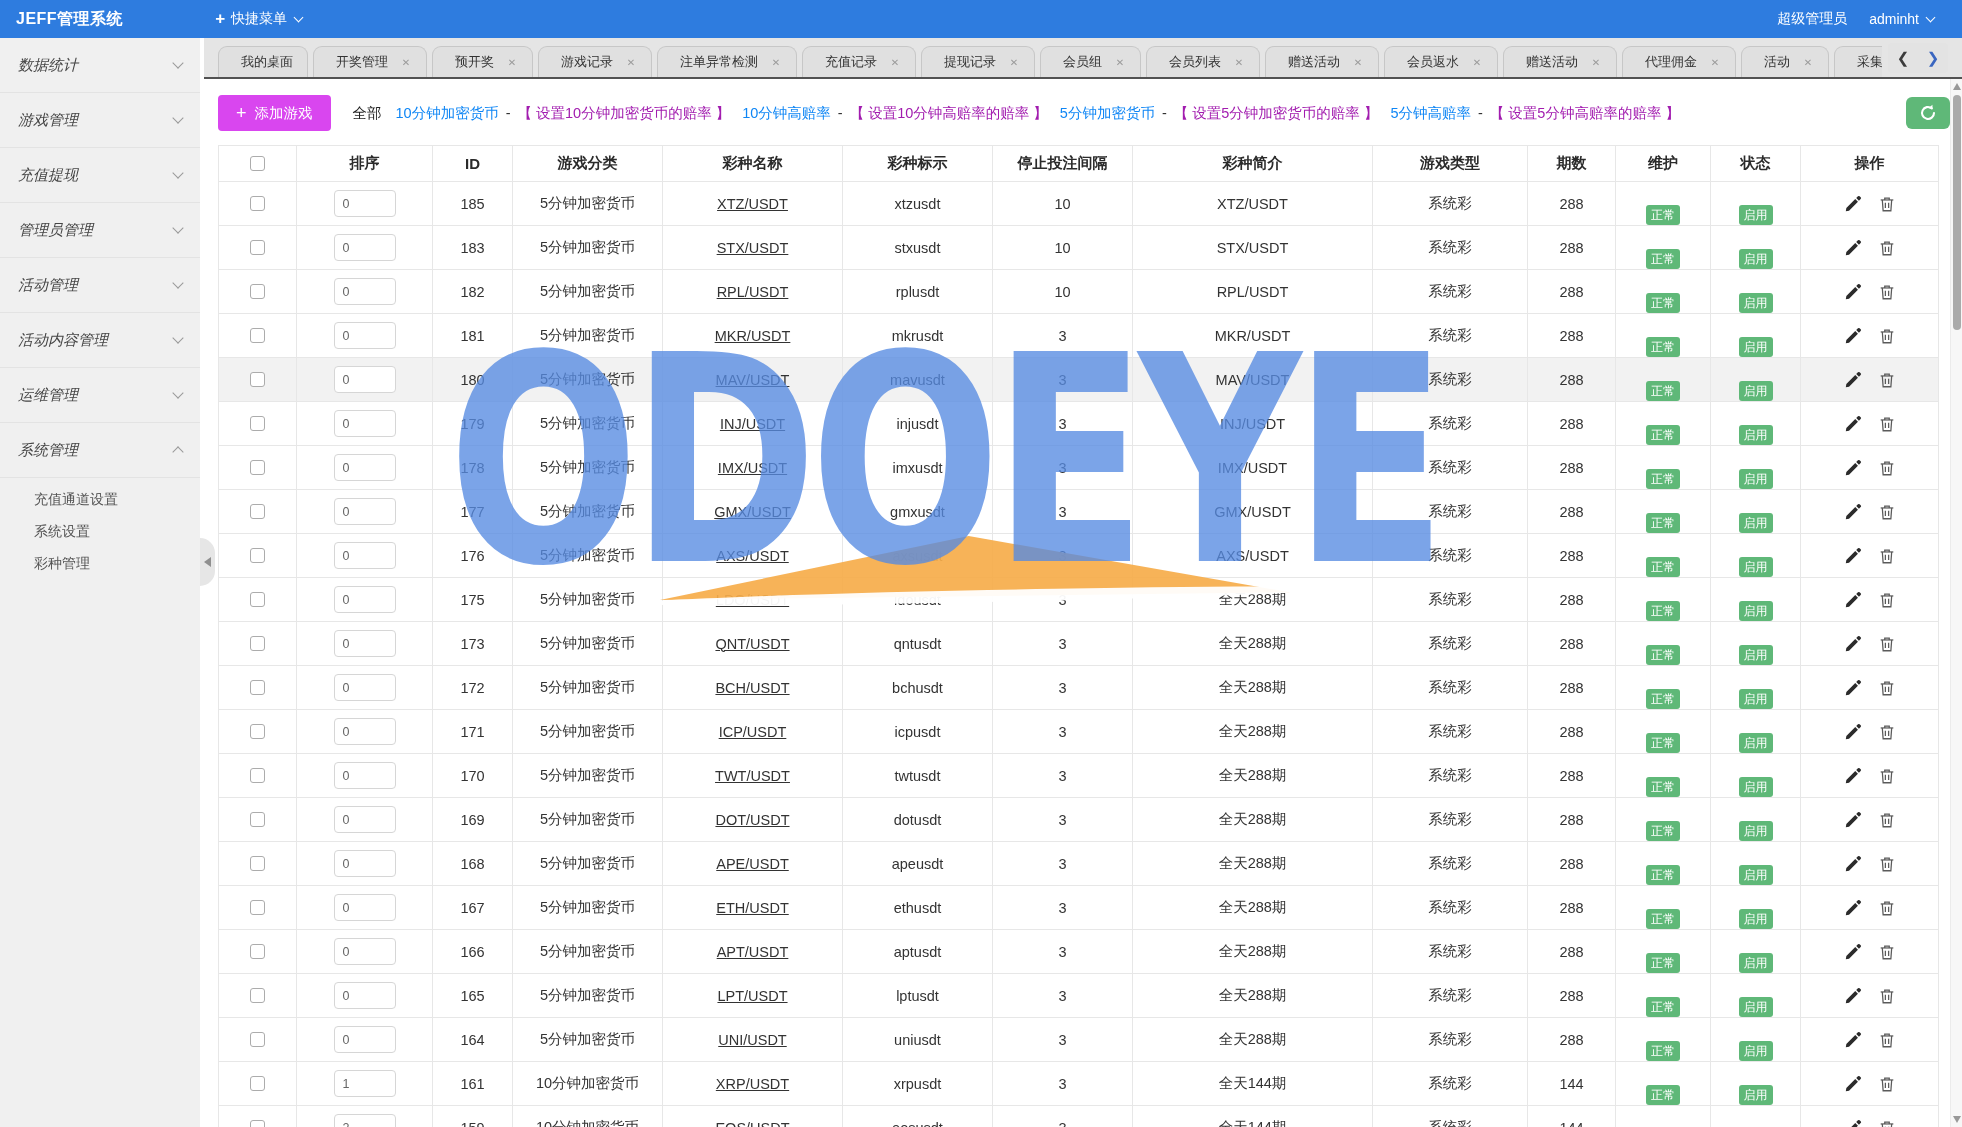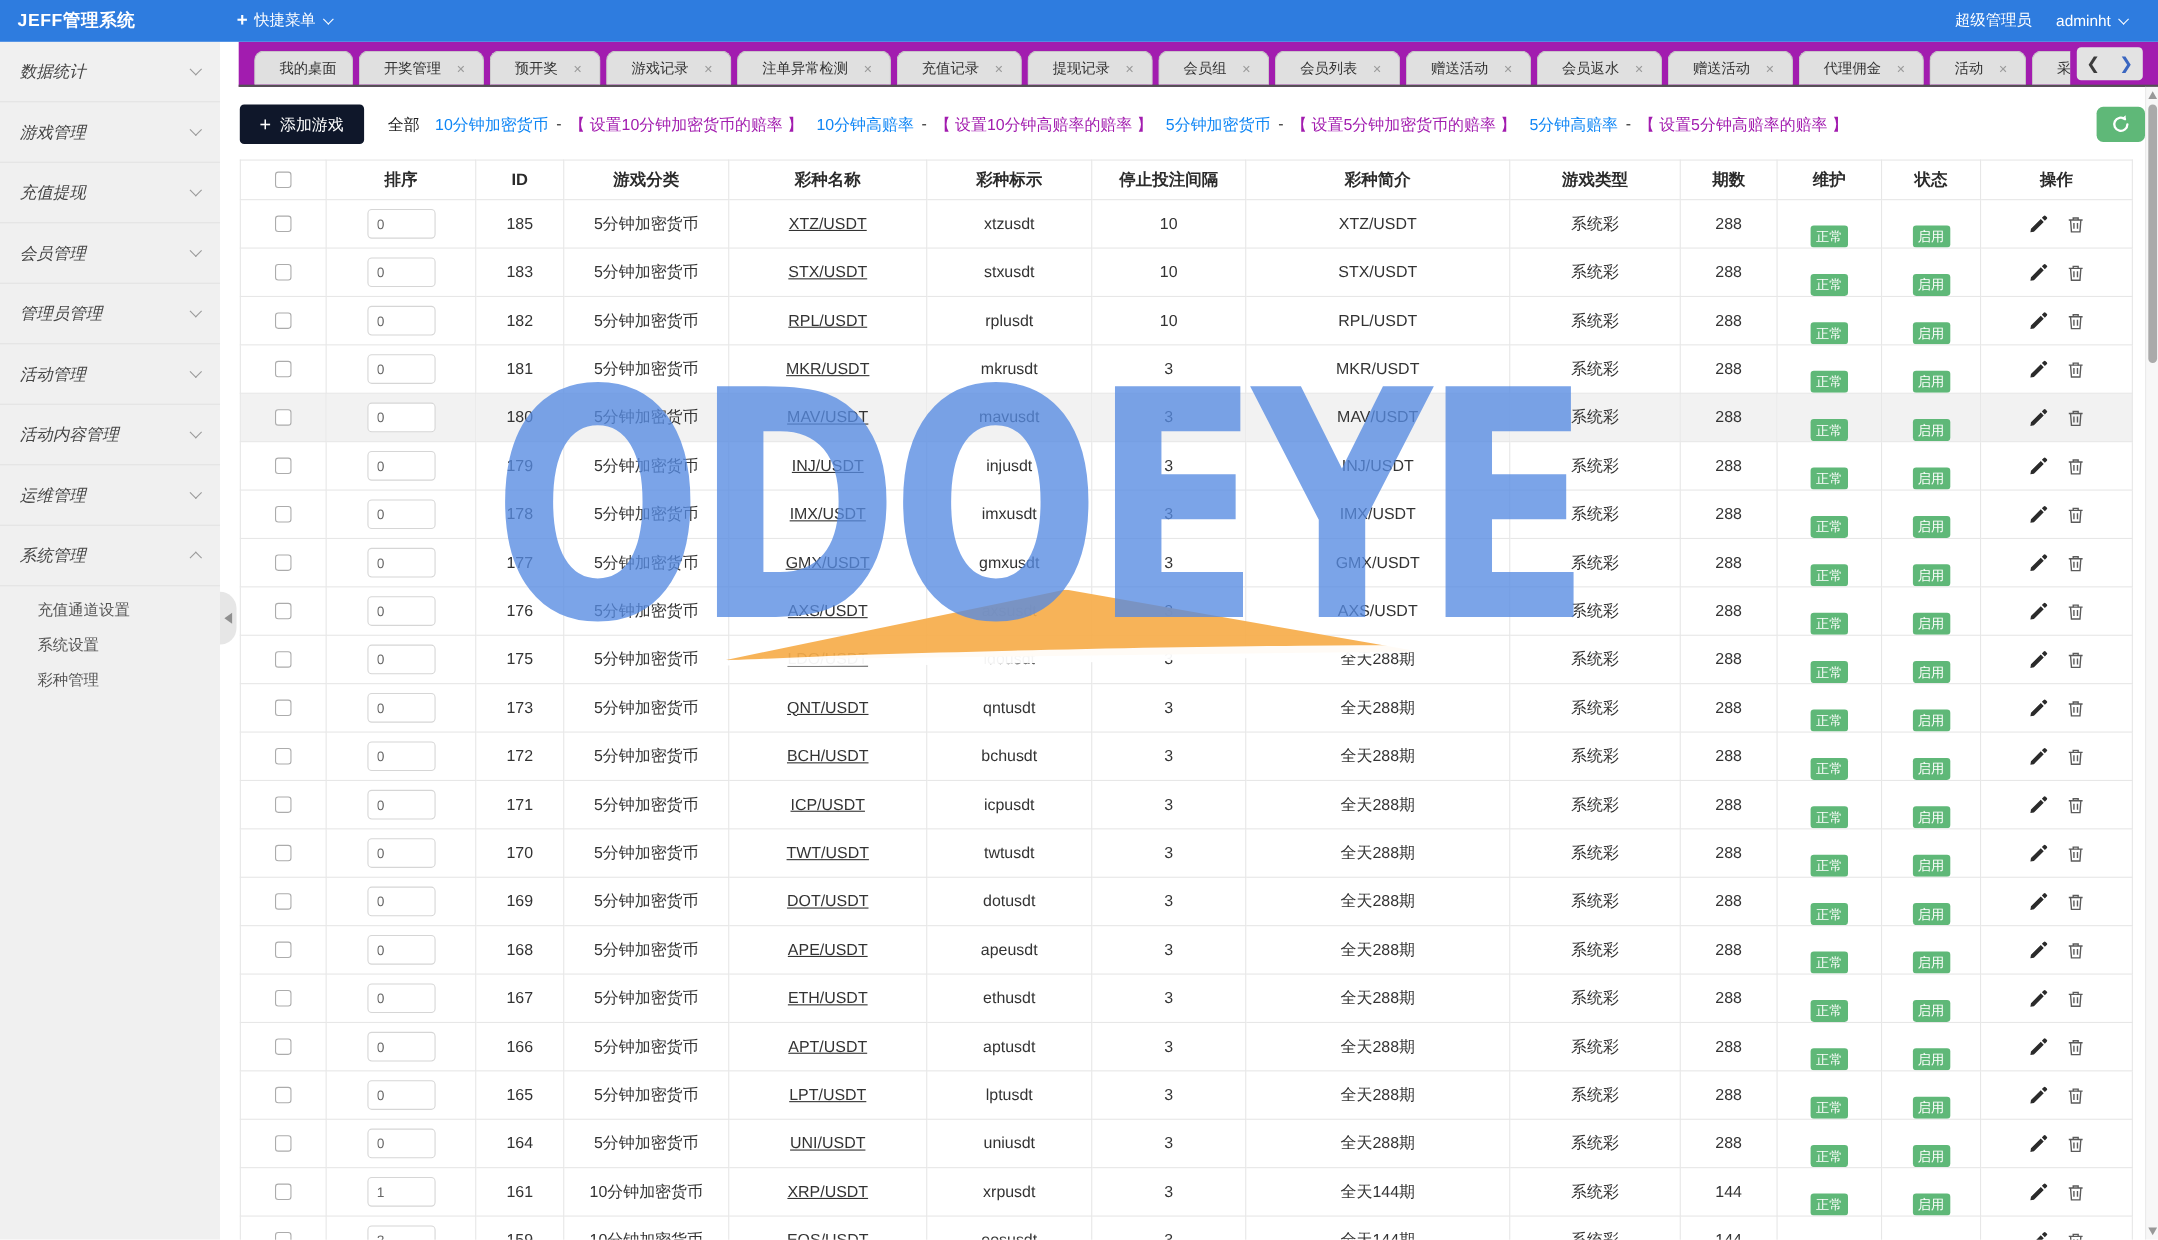--- a/index.html
+++ b/index.html
@@ -22,32 +22,32 @@
   .side-item .chev.up { transform:rotate(-135deg); margin-top:4px; }
   .side-sub { padding-top:6px; }
   .sub-item { height:32px; display:flex; align-items:center; padding-left:34px; font-size:14px; color:#555; cursor:pointer; }
   .collapse-handle { position:absolute; left:200px; top:538px; width:15px; height:48px; background:#e6e6e6; border-radius:0 26px 26px 0; z-index:21; display:flex; align-items:center; justify-content:center; cursor:pointer; }
   .collapse-handle .tri { width:0; height:0; border-top:5px solid transparent; border-bottom:5px solid transparent; border-right:7px solid #8f8f8f; }
 
   
   .main { position:absolute; left:200px; top:38px; right:0; bottom:0; background:#fff; }
 
   
-  .tabbar { position:absolute; left:17px; top:0; right:0; height:41px; background:#a21caf; border-bottom:2px solid #525252; display:flex; align-items:flex-end; padding-left:14px; }
+  .tabbar { position:absolute; left:4px; top:0; right:0; height:41px; background:#e5e5e5; border-bottom:2px solid #525252; display:flex; align-items:flex-end; padding-left:14px; }
   .tabs { display:flex; align-items:flex-end; height:32px; overflow:hidden; flex:1; }
   .tab { height:31px; background:#e0e0e0; border:1px solid #c7c7c7; border-bottom:none; border-radius:9px 9px 0 0; display:flex; align-items:center; padding:0 14px 0 22px; margin-right:5px; font-size:13px; color:#333; cursor:pointer; white-space:nowrap; }
   .tab-close { font-size:12px; color:#9a9a9a; margin-left:12px; width:12px; text-align:center; }
   .tab-close::before { content:"✕"; font-size:10px; }
   .tab-arrows { display:flex; align-items:center; height:30px; background:#e3e3e3; border-radius:4px; margin:0 14px 4px 6px; }
   .tab-arrow { width:30px; height:30px; display:flex; align-items:center; justify-content:center; cursor:pointer; font-size:15px; color:#3c3c3c; }
   .tab-arrow.right { color:#3a66c0; }
 
   
   .toolbar { position:absolute; left:0; top:43px; right:12px; height:64px; background:#fff; display:flex; align-items:center; padding-left:18px; }
-  .add-btn { background:#0f172a; color:#fff; border:none; border-radius:4px; height:36px; padding:0 18px; font-size:14.5px; display:flex; align-items:center; cursor:pointer; }
+  .add-btn { background:#d946ef; color:#fff; border:none; border-radius:4px; height:36px; padding:0 18px; font-size:14.5px; display:flex; align-items:center; cursor:pointer; }
   .add-btn .plus-ico::before { margin-right:8px; font-weight:normal; font-size:18px; }
   .filters { display:flex; align-items:center; margin-left:22px; font-size:14.5px; flex-wrap:nowrap; white-space:nowrap; }
   .f-all { color:#222; margin-right:14px; cursor:pointer; }
   .seg { display:flex; align-items:center; margin-right:12px; }
   .f-blue { color:#0f86f5; cursor:pointer; }
   .f-dash { color:#333; margin:0 7px; }
   .f-pink { color:#a21caf; cursor:pointer; }
   .refresh-btn { margin-left:auto; width:44px; height:32px; background:#5FB878; border:none; border-radius:6px; display:flex; align-items:center; justify-content:center; cursor:pointer; }
 
   
@@ -106,24 +106,20 @@
       <div class="side-item">
         <span>游戏管理</span>
         <span class="chev"></span>
       </div>
 
       <div class="side-item">
         <span>充值提现</span>
         <span class="chev"></span>
       </div>
 
-      <div class="side-item">
-        <span>会员管理</span>
-        <span class="chev"></span>
-      </div>
 
       <div class="side-item">
         <span>管理员管理</span>
         <span class="chev"></span>
       </div>
 
       <div class="side-item">
         <span>活动管理</span>
         <span class="chev"></span>
       </div>

